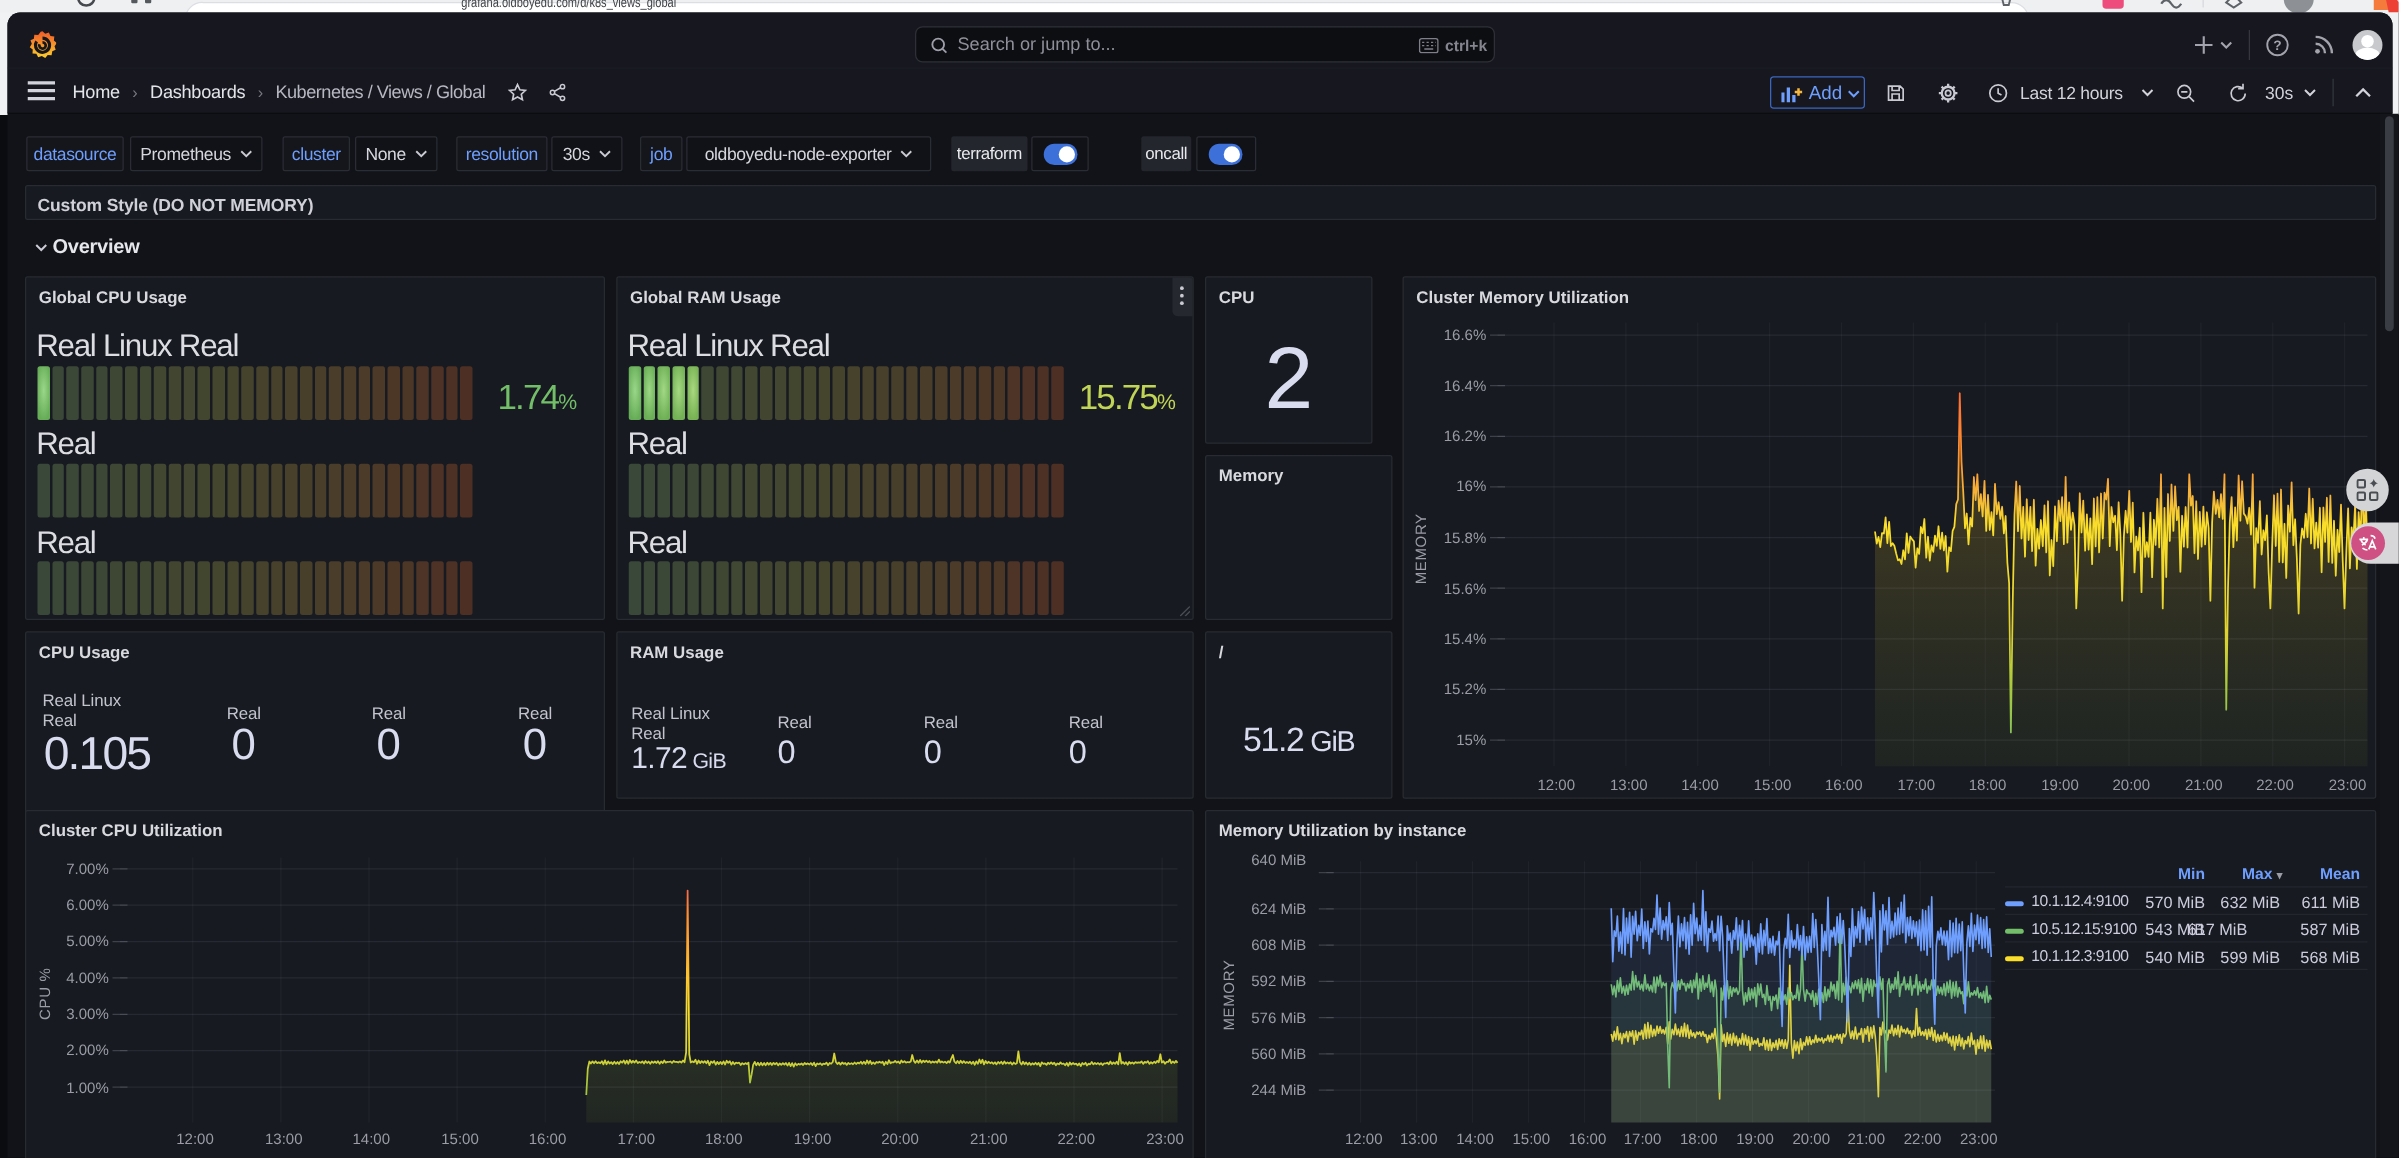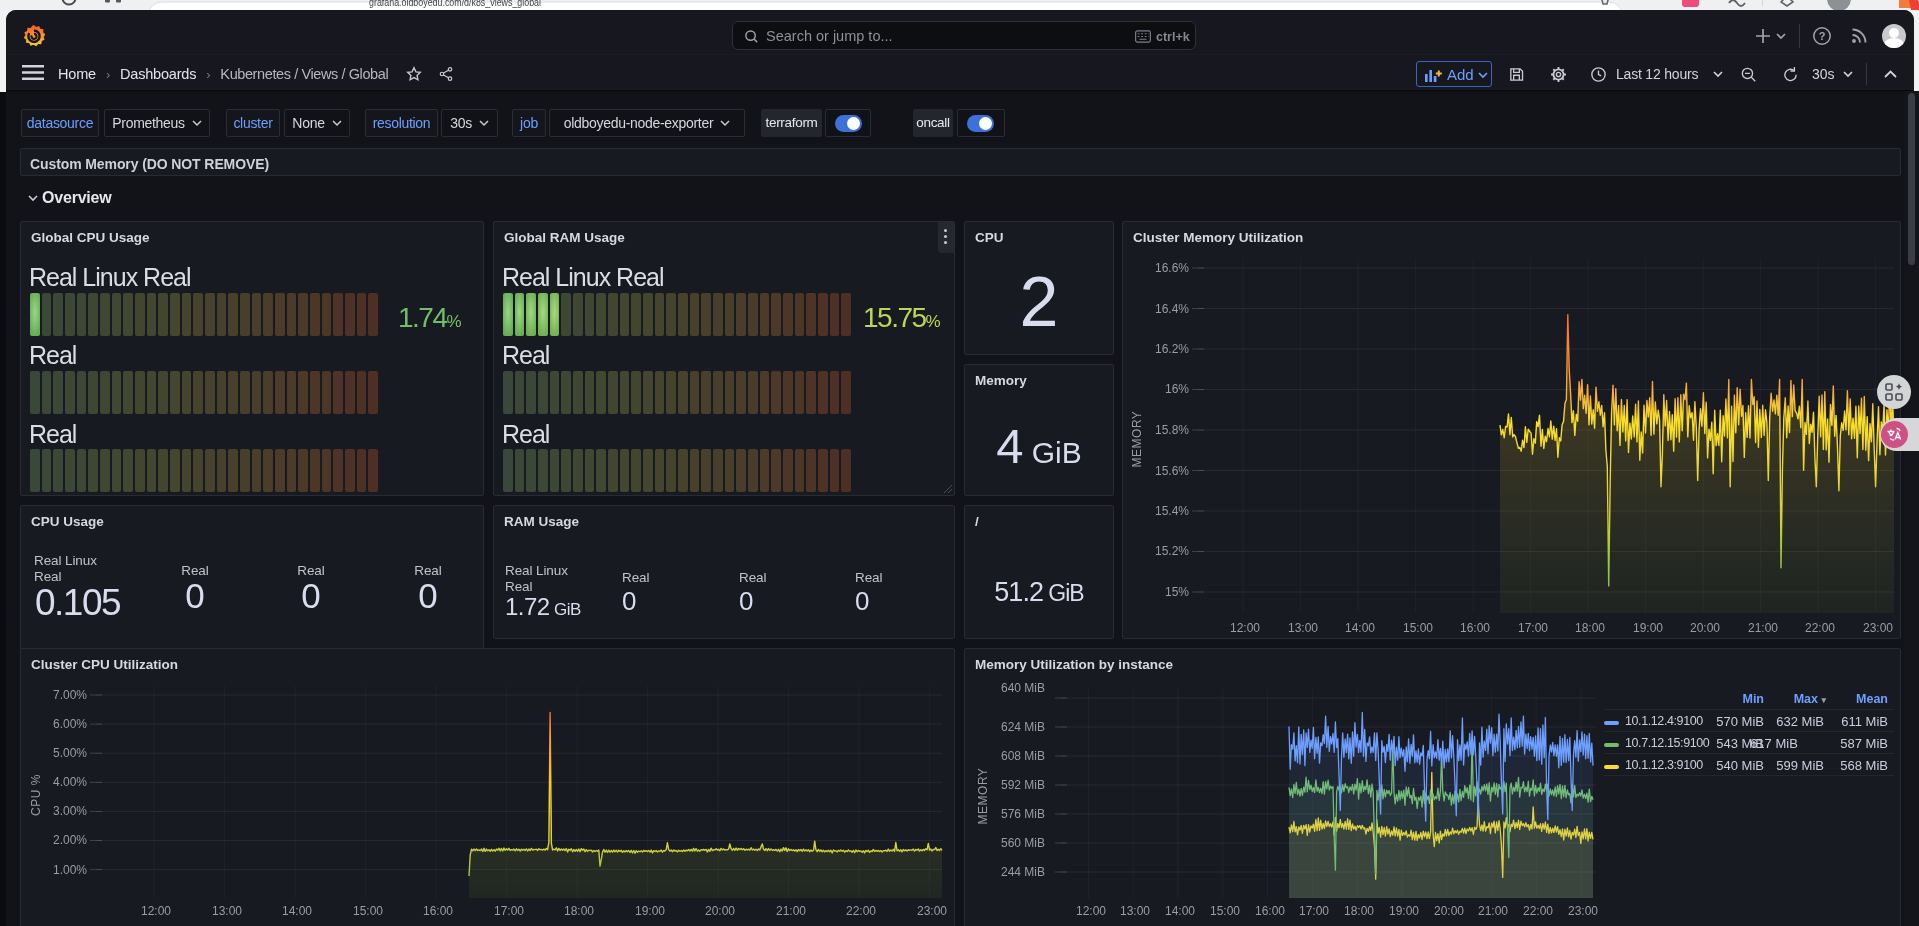--- a/index.html
+++ b/index.html
@@ -189,21 +189,21 @@
     </span>
   </div>
 <div class="abs vtag" style="left:913px;width:40px;text-align:center;">oncall</div>
 <div class="abs vtoggle" style="left:957px;width:48px;">
     <span class="pill">
       <span class="knob"></span>
     </span>
   </div>
 
 <div class="panel" style="left:20px;top:148px;width:1881px;height:28px;">
-  <span style="position:absolute;left:9px;top:7px;font-size:14px;font-weight:700;color:#d0d1d8;letter-spacing:-0.1px;">Custom Memory (DO NOT REMOVE)</span>
+  <span style="position:absolute;left:9px;top:7px;font-size:14px;font-weight:700;color:#d0d1d8;letter-spacing:-0.1px;">Custom Style (DO NOT MEMORY)</span>
 </div>
 
 <svg class="abs" style="left:28px;top:195px;" width="10" height="7" viewBox="0 0 10 7">
     <path d="M1 1 l4 4 l4 -4" fill="none" stroke="#ccccd6" stroke-width="1.6"></path>
   </svg>
 <span class="abs" style="left:42px;top:189px;font-size:16px;font-weight:700;color:#e6e7ec;letter-spacing:-0.2px;">Overview</span>
 
 <div class="panel" style="left:20px;top:221px;width:464px;height:275px;">
   <div class="ptitle">Global CPU Usage</div>
   <div class="bglabel" style="top:42px;">Real Linux Real</div>
@@ -411,28 +411,27 @@
       <span style="background:rgb(77,52,38);"></span>
       <span style="background:rgb(77,50,37);"></span>
       <span style="background:rgb(78,49,37);"></span>
       <span style="background:rgb(78,47,36);"></span>
     </div>
   <svg class="abs" style="right:2px;bottom:2px;" width="8" height="8" viewBox="0 0 8 8">
       <path d="M0 8 L8 0 M4 8 L8 4" stroke="#4a4c54" stroke-width="1"></path>
     </svg>
 </div>
 
-<div class="panel" style="left:964px;top:221px;width:150px;height:134px;">
+<div class="panel" style="left:964px;top:221px;width:134px;height:134px;">
   <div class="ptitle">CPU</div>
   <div class="abs" style="left:0;top:44px;width:100%;text-align:center;font-size:70px;font-weight:500;color:#d9dbef;line-height:72px;">2</div>
 </div>
 
 <div class="panel" style="left:964px;top:364px;width:150px;height:132px;">
   <div class="ptitle">Memory</div>
-  <div class="abs" style="left:0;top:55px;width:100%;text-align:center;color:#d9dbef;font-weight:500;line-height:52px;white-space:nowrap;"><span style="font-size:49px;">4</span><span style="font-size:30px;"> GiB</span></div>
 </div>
 
 <div class="panel" style="left:964px;top:505px;width:150px;height:134px;">
   <div class="ptitle">/</div>
   <div class="abs" style="left:0;top:66px;width:100%;text-align:center;color:#d9dbef;font-weight:500;line-height:40px;white-space:nowrap;letter-spacing:-1px;"><span style="font-size:27px;">51.2</span><span style="font-size:23px;"> GiB</span></div>
 </div>
 
 <div class="panel" style="left:20px;top:505px;width:464px;height:152px;">
   <div class="ptitle">CPU Usage</div>
   <div class="abs slabel" style="left:13px;top:47px;">Real Linux<br>Real</div>
@@ -666,21 +665,21 @@
     <div class="axname" style="left:-14px;top:140px;width:64px;text-align:center;letter-spacing:0.5px;">MEMORY</div>
     <div class="abs lgh" style="left:699px;top:43px;width:100px;text-align:right;">Min</div>
     <div class="abs lgh" style="left:761px;top:43px;width:100px;text-align:right;">Max <span style="font-size:9px;color:#9b9ca6;">▾</span></div>
     <div class="abs lgh" style="left:823px;top:43px;width:100px;text-align:right;">Mean</div>
     <div class="abs" style="left:639px;top:72px;width:15px;height:4px;border-radius:2px;background:#6e9fff;"></div>
     <div class="abs lgt" style="left:660px;top:65px;font-size:12.5px;letter-spacing:-0.4px;">10.1.12.4:9100</div>
     <div class="abs lgt" style="left:699px;top:65px;width:100px;text-align:right;">570 MiB</div>
     <div class="abs lgt" style="left:759px;top:65px;width:100px;text-align:right;">632 MiB</div>
     <div class="abs lgt" style="left:823px;top:65px;width:100px;text-align:right;">611 MiB</div>
     <div class="abs" style="left:639px;top:94px;width:15px;height:4px;border-radius:2px;background:#73bf69;"></div>
-    <div class="abs lgt" style="left:660px;top:87px;font-size:12.5px;letter-spacing:-0.4px;">10.7.12.15:9100</div>
+    <div class="abs lgt" style="left:660px;top:87px;font-size:12.5px;letter-spacing:-0.4px;">10.5.12.15:9100</div>
     <div class="abs lgt" style="left:699px;top:87px;width:100px;text-align:right;">543 MiB</div>
     <div class="abs lgt" style="left:759px;top:87px;width:100px;text-align:center;">617 MiB</div>
     <div class="abs lgt" style="left:823px;top:87px;width:100px;text-align:right;">587 MiB</div>
     <div class="abs" style="left:639px;top:116px;width:15px;height:4px;border-radius:2px;background:#fade2a;"></div>
     <div class="abs lgt" style="left:660px;top:109px;font-size:12.5px;letter-spacing:-0.4px;">10.1.12.3:9100</div>
     <div class="abs lgt" style="left:699px;top:109px;width:100px;text-align:right;">540 MiB</div>
     <div class="abs lgt" style="left:759px;top:109px;width:100px;text-align:right;">599 MiB</div>
     <div class="abs lgt" style="left:823px;top:109px;width:100px;text-align:right;">568 MiB</div>
     <div class="abs" style="left:639px;top:60px;width:290px;height:1px;background:rgba(204,204,220,0.07);"></div>
     <div class="abs" style="left:639px;top:82px;width:290px;height:1px;background:rgba(204,204,220,0.07);"></div>

